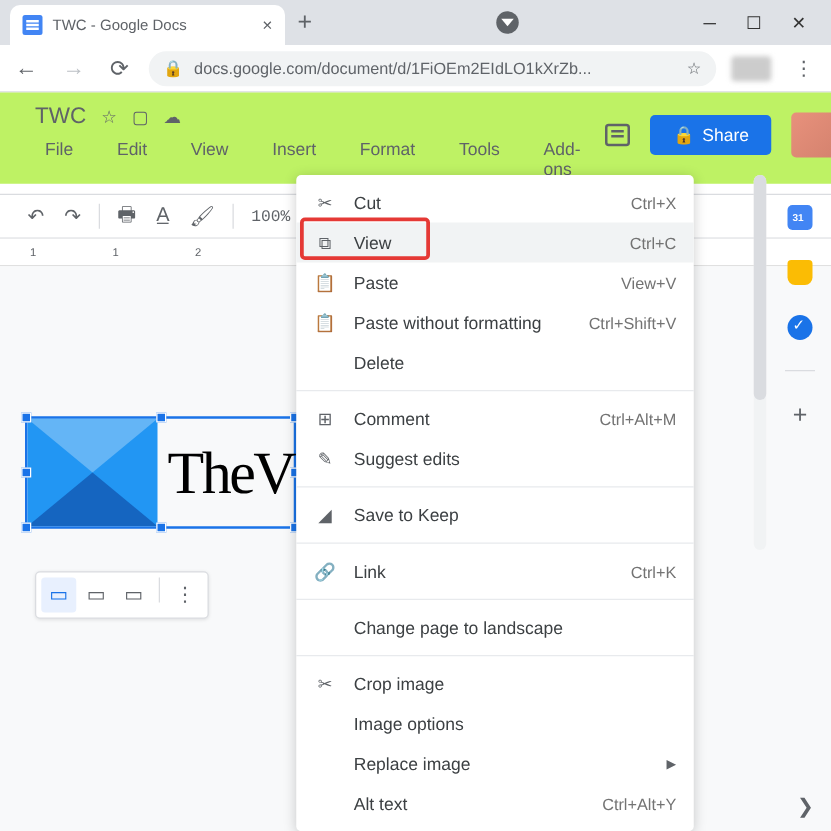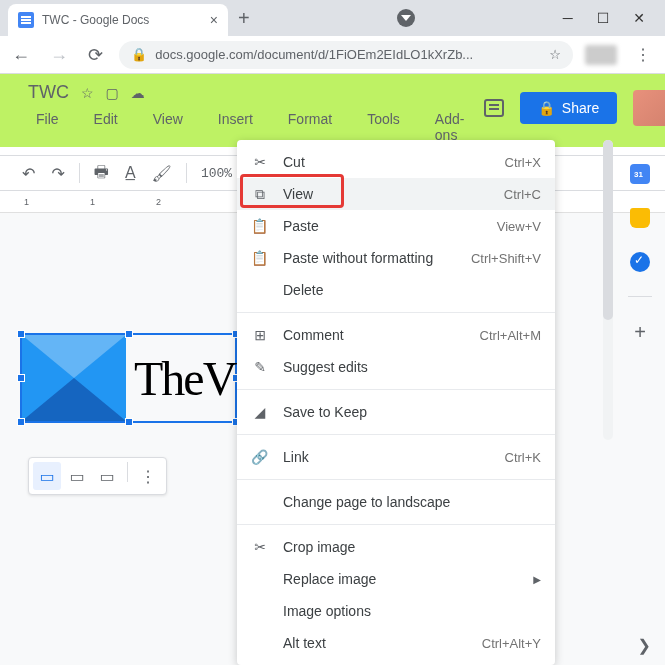--- a/index.html
+++ b/index.html
@@ -255,26 +255,26 @@
     <span class="cm-icon"></span>
     <span class="cm-label">Change page to landscape</span>
   </div>
   <div class="cm-sep"></div>
   <div class="cm-item">
     <span class="cm-icon">✂</span>
     <span class="cm-label">Crop image</span>
   </div>
   <div class="cm-item">
     <span class="cm-icon"></span>
+    <span class="cm-label">Image options</span>
+  </div>
+  <div class="cm-item">
+    <span class="cm-icon"></span>
     <span class="cm-label">Replace image</span>
     <span class="cm-arrow">▶</span>
-  </div>
-  <div class="cm-item">
-    <span class="cm-icon"></span>
-    <span class="cm-label">Image options</span>
   </div>
   <div class="cm-item">
     <span class="cm-icon"></span>
     <span class="cm-label">Alt text</span>
     <span class="cm-shortcut">Ctrl+Alt+Y</span>
   </div>
 </div>
 
 <div class="highlight-box"></div>
 

